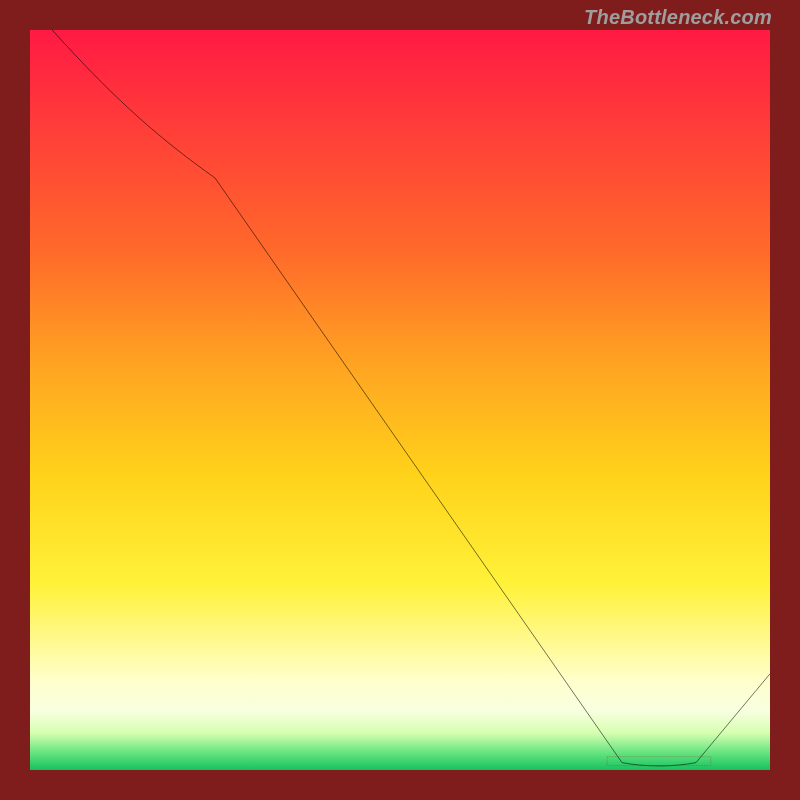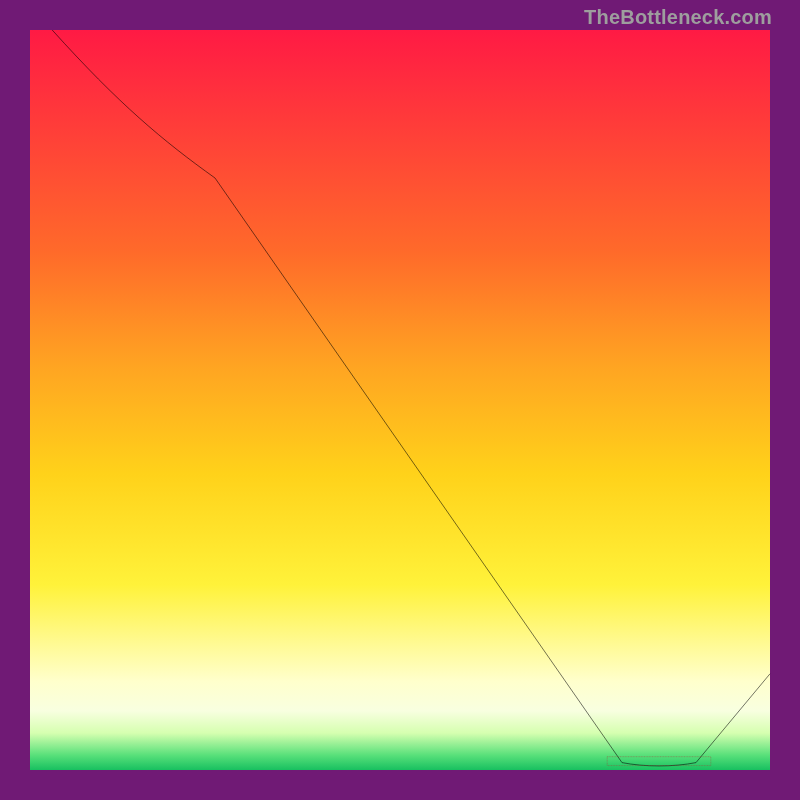--- a/index.html
+++ b/index.html
@@ -8,21 +8,22 @@
     width: 800px;
     height: 800px;
     background: #000;
     overflow: hidden;
     font-family: Arial, Helvetica, sans-serif;
   }
   .frame {
     position: relative;
     width: 800px;
     height: 800px;
-    background: #701a75;
+    background: #7f1d1d;
+    font-style: italic;
   }
   .plot-area {
     position: absolute;
     left: 30px;
     top: 30px;
     width: 740px;
     height: 740px;
     
     background: linear-gradient(
       to bottom,

